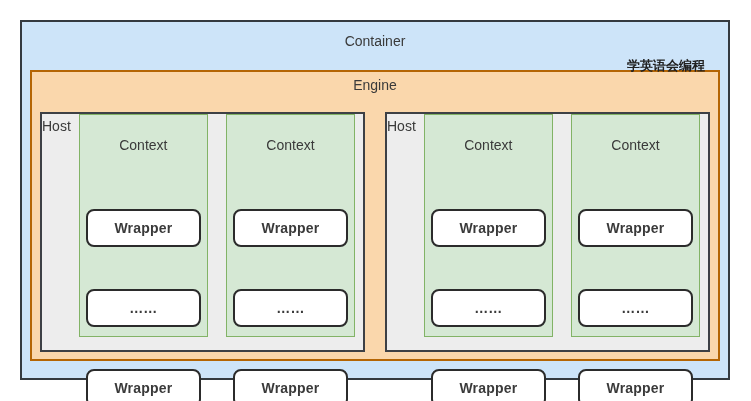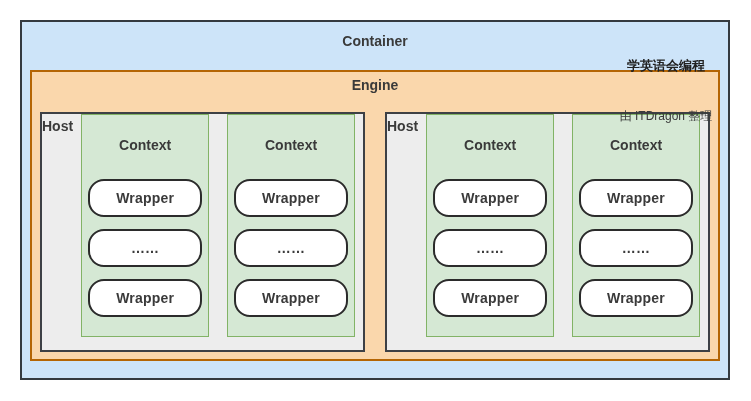--- a/index.html
+++ b/index.html
@@ -21,21 +21,21 @@
     top: 20px;
     width: 710px;
     height: 360px;
     box-sizing: border-box;
     background: var(--container-fill, #cde4f9);
     border: 2px solid var(--container-stroke, #343a40);
   }
   .box-title {
     text-align: center;
     font-size: 14px;
-    font-weight: bold;
+    font-weight: normal;
     color: var(--label-color, #3a3a3a);
     line-height: 15px;
   }
   .container-title {
     padding-top: 12px;
   }
   .watermark {
     position: absolute;
     left: 584px;
     top: 23px;
@@ -110,28 +110,29 @@
     display: flex;
     flex-direction: column;
     gap: 12px;
     padding: 0 6px 10px 6px;
   }
   .wrapper-box {
     height: 38px;
     box-sizing: border-box;
     background: var(--wrapper-fill, #ffffff);
     border: 2px solid var(--wrapper-stroke, #2b2b2b);
-    border-radius: 16px;
+    border-radius: 8px;
     display: flex;
     align-items: center;
     justify-content: center;
     font-size: 14px;
     font-weight: bold;
     color: var(--label-color, #3a3a3a);
     letter-spacing: 0.2px;
+    margin-top: 30px;
   }
 </style>
 </head>
 <body>
 
 <div class="canvas">
 
   <div class="container-box">
     <div class="box-title container-title">Container</div>
 
@@ -183,16 +184,15 @@
             </div>
           </div>
         </div>
 
       </div>
     </div>
   </div>
 
   <div class="watermark">
     <div class="wm-line wm-bold">学英语会编程</div>
-    <div class="wm-line">由 ITDragon 整理</div>
   </div>
 
 </div>
 
 </body></html>

